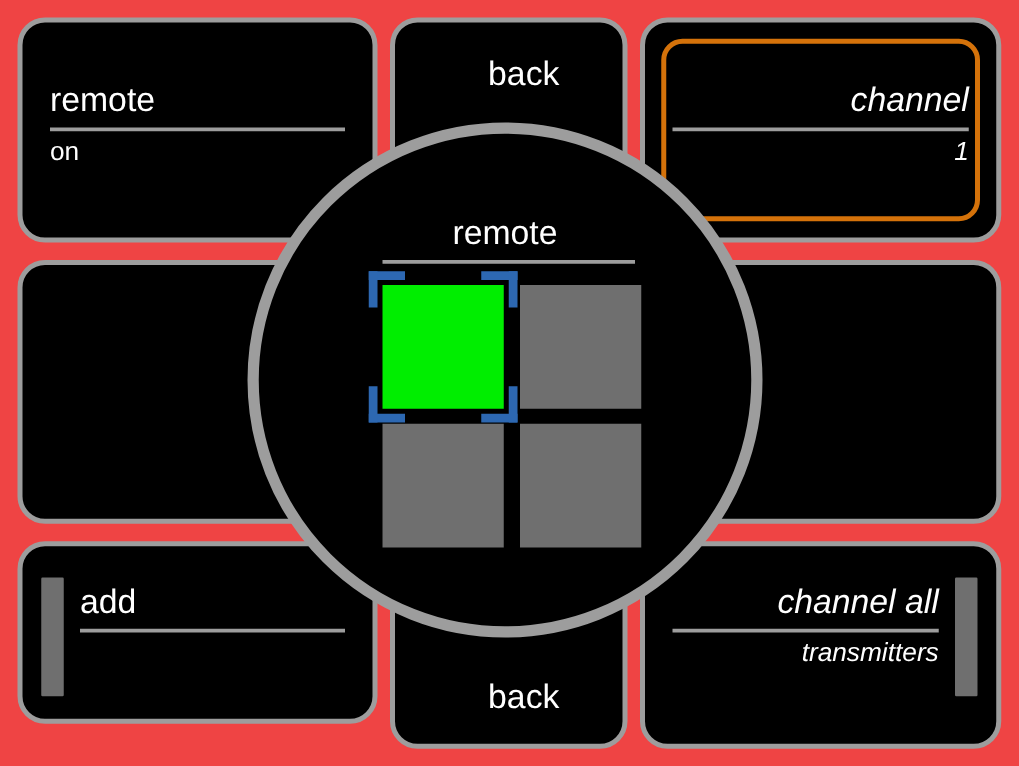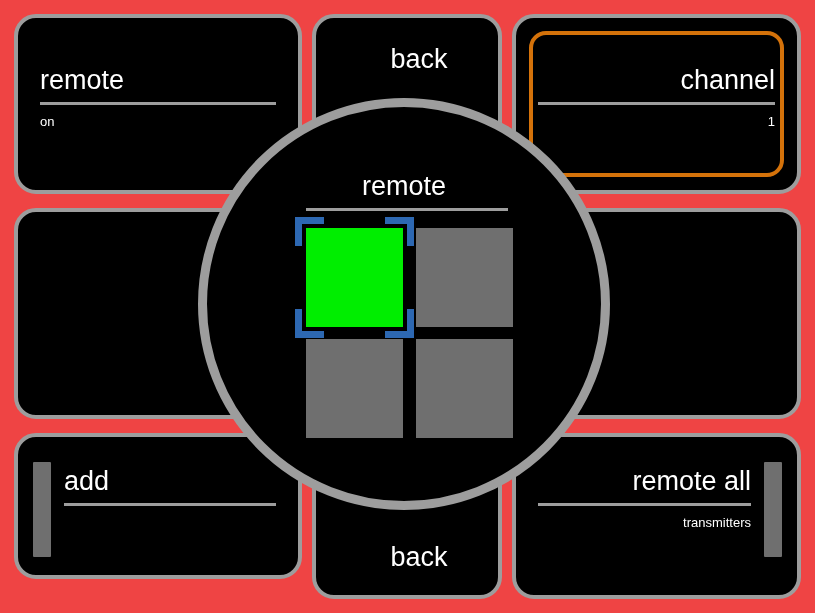--- a/index.html
+++ b/index.html
@@ -49,27 +49,27 @@
     line-height: 32px;
     white-space: nowrap;
   }
   .t-rule {
     height: 3px;
     background: #9d9d9d;
     margin: 6px 0 5px 0;
   }
   .t-value {
     color: #ffffff;
-    font-size: 13px;
+    font-size: 21px;
     line-height: 24px;
     white-space: nowrap;
   }
 
   .align-left  { text-align: left; }
-  .align-right { text-align: right; }
+  .align-right { text-align: right; font-style: italic; }
 
   
   .t-center-label {
     position: absolute;
     left: 0; right: 0;
     color: #ffffff;
     font-size: 27px;
     text-align: center;
     white-space: nowrap;
     margin-left: 24px;
@@ -217,21 +217,21 @@
   </div>
 
   <div class="tile" style="left:312px; top:433px; width:190px; height:166px;">
     <div class="t-center-label" style="bottom:22px;">back</div>
   </div>
 
   <div class="tile" style="left:512px; top:433px; width:289px; height:166px;">
     <div class="side-bar" style="right:15px; top:25px; height:95px;"></div>
     <div class="tile-inner">
       <div class="stack top align-right" style="right:46px; left:22px; top:28px;">
-        <div class="t-title">remote all</div>
+        <div class="t-title">channel all</div>
         <div class="t-rule"></div>
         <div class="t-value">transmitters</div>
       </div>
     </div>
   </div>
 
   <div id="circle-wrap">
     <div id="circle"></div>
     <div id="circle-content">
 

